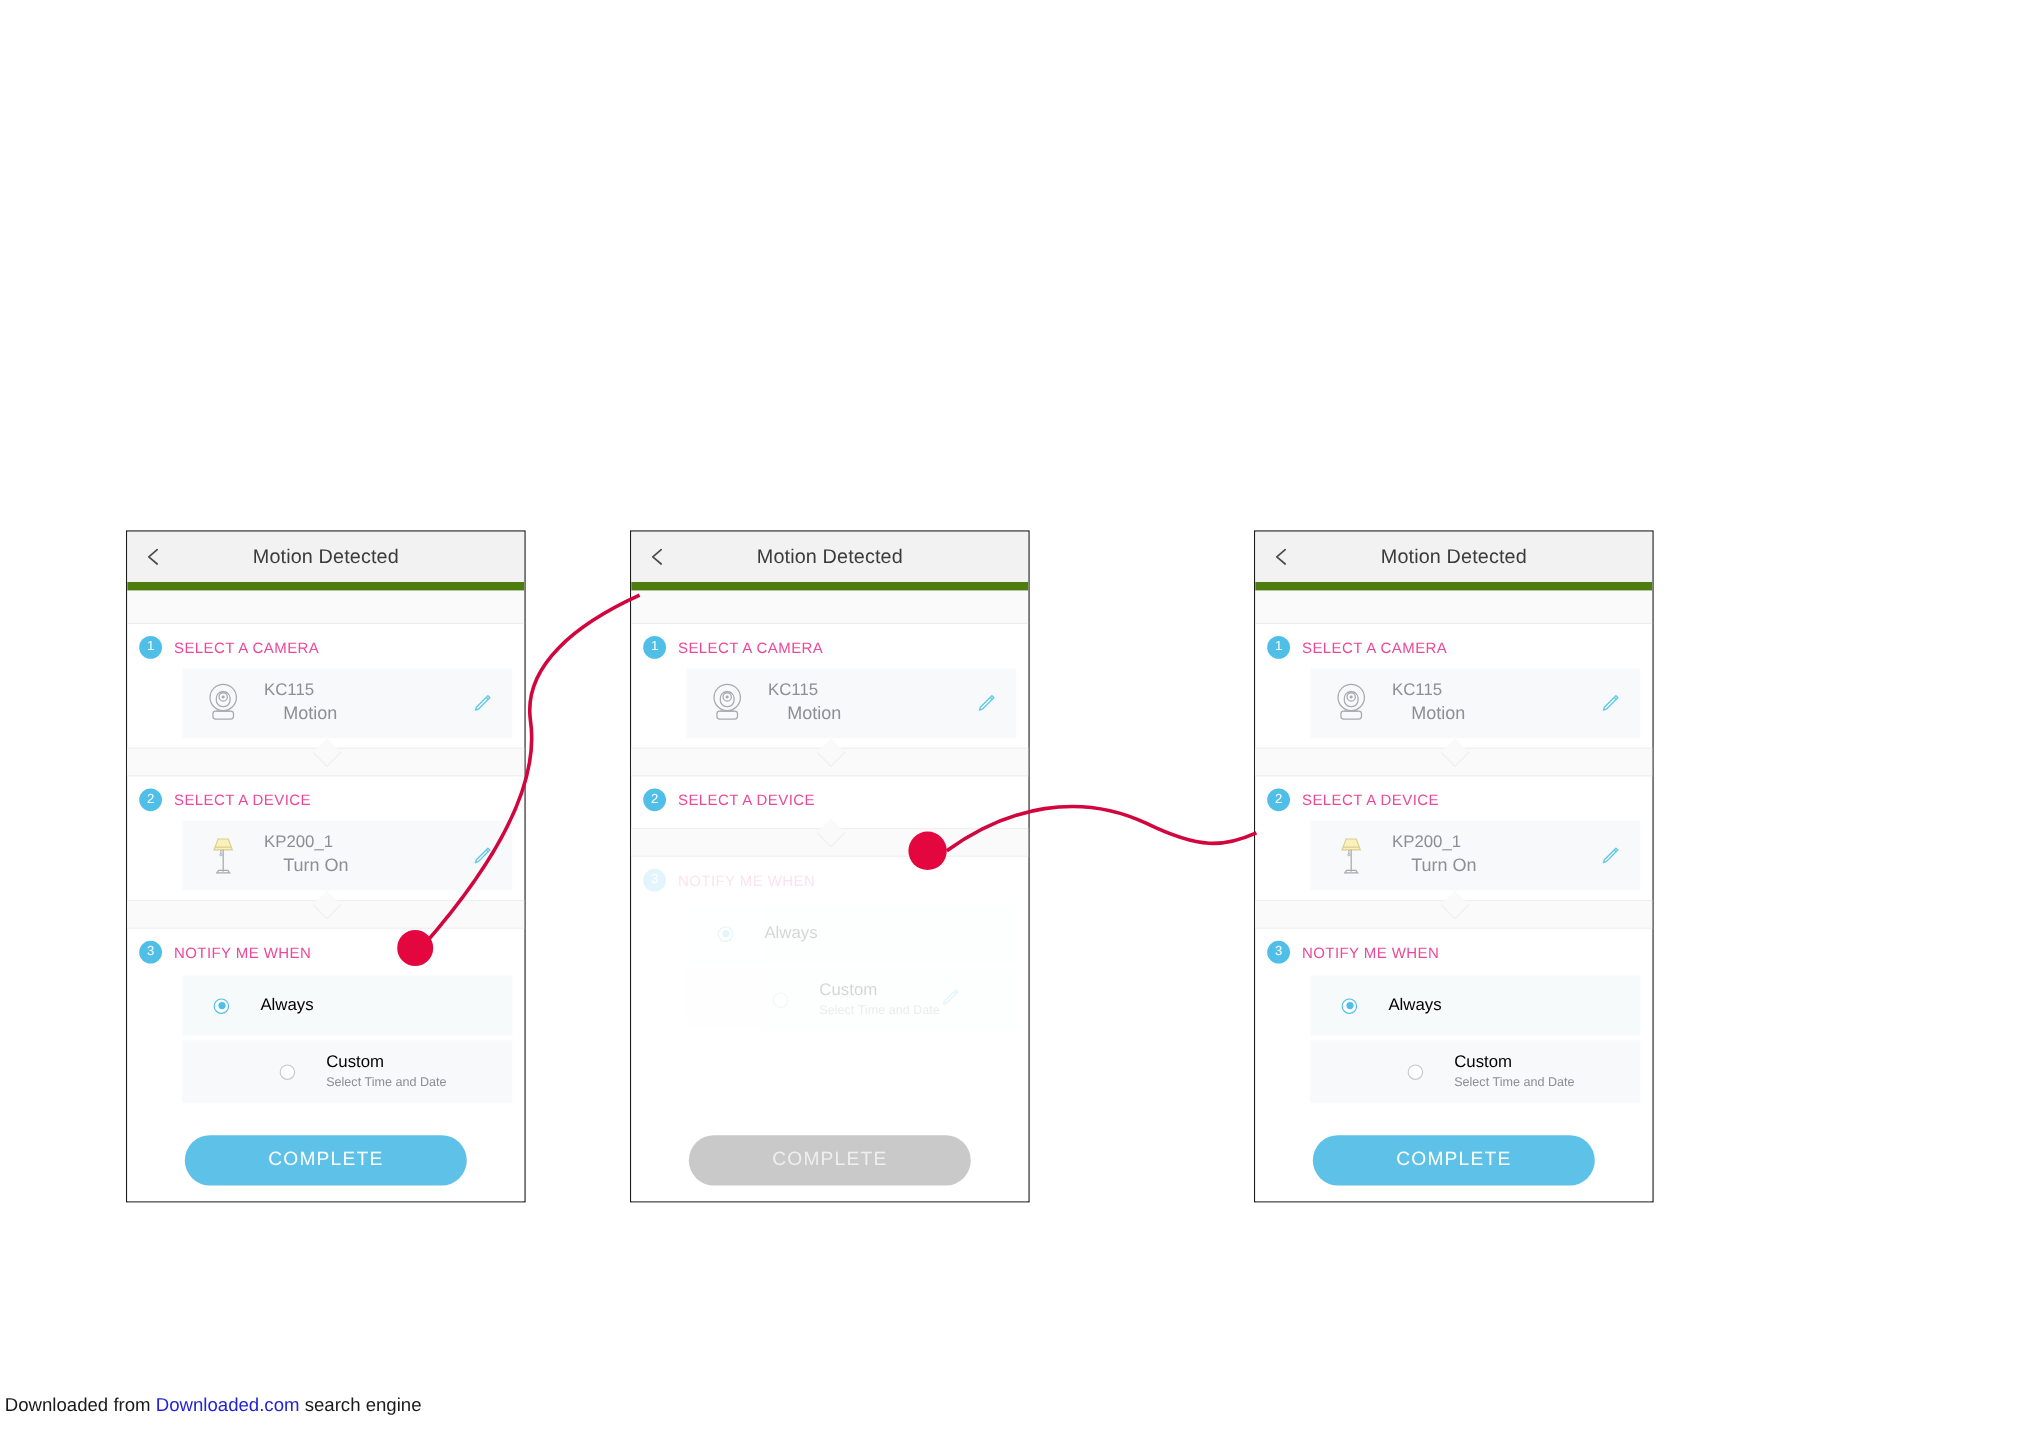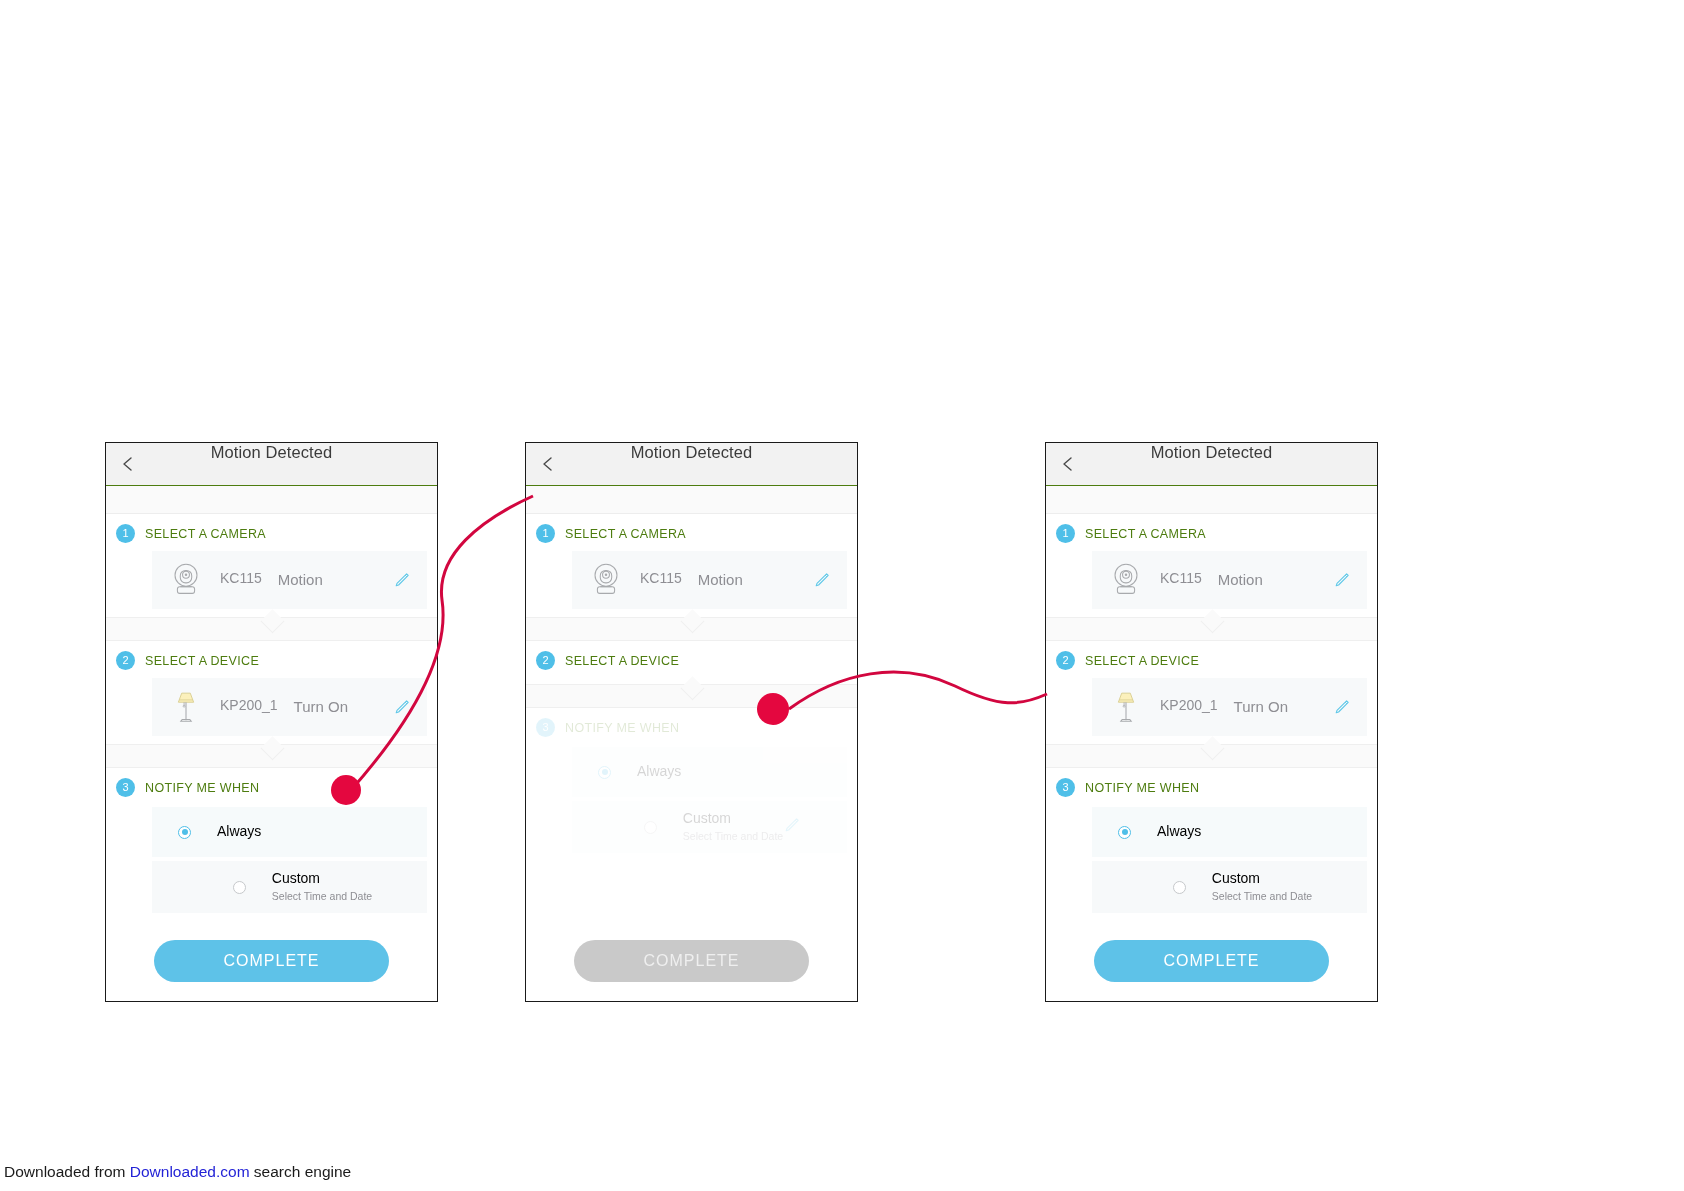--- a/index.html
+++ b/index.html
@@ -27,22 +27,23 @@
     overflow: hidden;
   }
   #phone-1 { left: 105px; top: 442px; }
   #phone-2 { left: 525px; top: 442px; }
   #phone-3 { left: 1045px; top: 442px; }
 
   .nav-bar {
     position: relative;
     height: 42px;
     background: #f2f2f2;
-    border-bottom: 1px solid #4d7c0f;
-    display: flex;
+    border-bottom: 7px solid #4d7c0f;
+    display: flex;
+    align-items: center;
   }
   .back-chevron {
     position: absolute;
     left: 14px;
     top: 50%;
     transform: translateY(-50%);
     width: 16px;
     height: 16px;
     display: block;
   }
@@ -83,21 +84,21 @@
     display: flex;
     align-items: center;
     justify-content: center;
     flex: none;
     line-height: 1;
   }
   .section-title {
     margin-left: 10px;
     font-size: 12.5px;
     letter-spacing: .35px;
-    color: #4d7c0f;
+    color: #ec4899;
   }
 
   .card {
     position: relative;
     margin: 2px 10px 0 46px;
     background: #f7f9fa;
     height: 58px;
     display: flex;
     align-items: center;
     padding-left: 12px;
@@ -106,21 +107,21 @@
   .card .thumb {
     width: 44px; height: 44px;
     flex: none;
     display: flex;
     align-items: center;
     justify-content: center;
   }
   .card .meta {
     margin-left: 12px;
     display: flex;
-    flex-direction: row;
+    flex-direction: column;
     justify-content: center;
   }
   .card .meta .name {
     font-size: 14px;
     color: #8e8e93;
     line-height: 1.35;
   }
   .card .meta .sub {
     font-size: 15px;
     color: #8e8e93;

